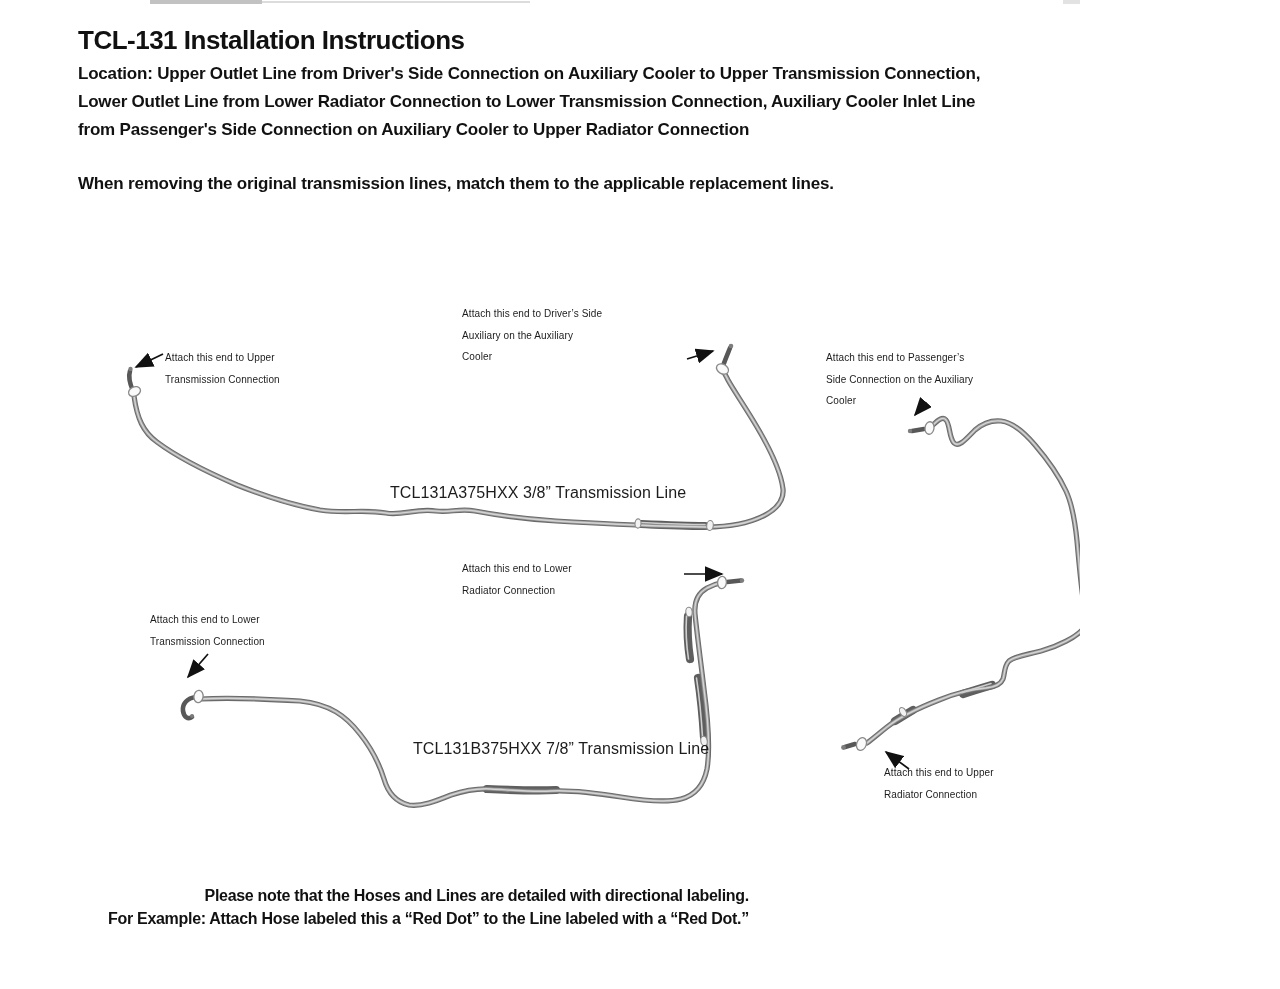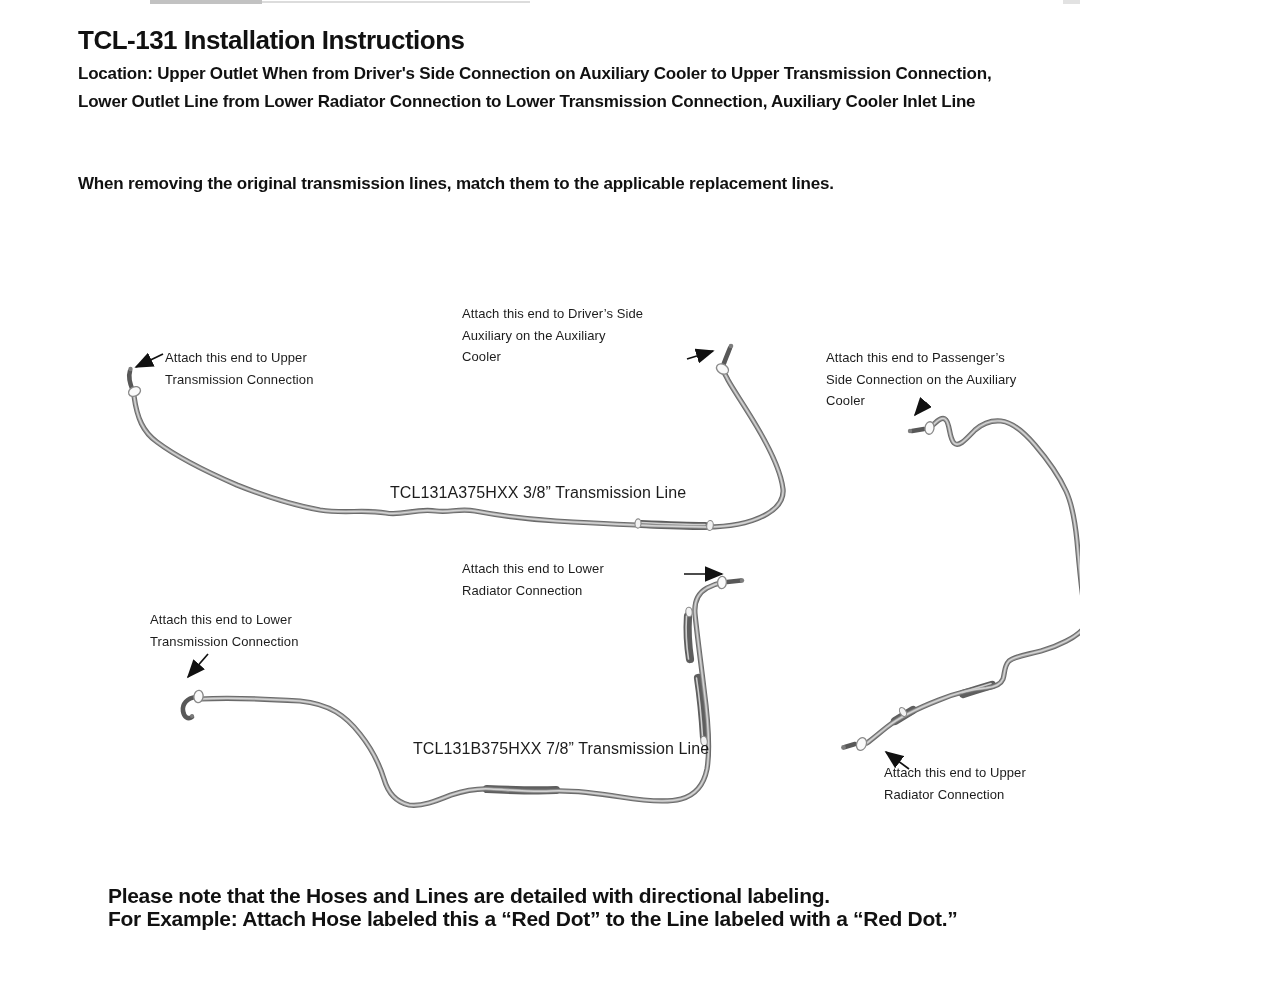--- a/index.html
+++ b/index.html
@@ -19,24 +19,24 @@
     font-size:26px; font-weight:bold; letter-spacing:-0.5px;
     color:var(--text,#111); white-space:nowrap;
   }
   .location { position:absolute; left:78px; top:60px; }
   .location .ln, .instruction, .footnote .ln {
     font-size:17px; font-weight:bold; letter-spacing:-0.2px;
     line-height:28px; white-space:nowrap; color:var(--text,#111);
   }
   .instruction { position:absolute; left:78px; top:170px; }
   .footnote { position:absolute; left:108px; top:884px; }
-  .footnote .ln { font-size:21px; line-height:23px; letter-spacing:-0.3px; }
+  .footnote .ln { font-size:16px; line-height:23px; letter-spacing:-0.3px;text-align:right; }
 
   .callout {
-    position:absolute; font-size:13px; line-height:21.5px;
+    position:absolute; font-size:10px; line-height:21.5px;
     color:#1c1c1c; letter-spacing:0.1px;
   }
   .callout .ln { white-space:nowrap; }
   .part-label {
     position:absolute; font-size:16px; color:#1c1c1c; white-space:nowrap;
     letter-spacing:0.1px;
   }
   .part-label.vertical {
     width:310px; text-align:center;
     transform:rotate(-90deg);
@@ -59,22 +59,23 @@
 <body>
 
 <div id="page">
 
   <div class="artifact" style="left:150px; top:0; width:112px; height:4px; background:#8f8f8f; opacity:.55;"></div>
   <div class="artifact" style="left:262px; top:1px; width:268px; height:2px; background:#dcdcdc;"></div>
   <div class="artifact" style="left:1063px; top:0; width:217px; height:4px; background:#e2e2e2;"></div>
 
   <div class="title">TCL-131 Installation Instructions</div>
   <div class="location">
-    <div class="ln">Location: Upper Outlet When from Driver's Side Connection on Auxiliary Cooler to Upper Transmission Connection,</div>
+    <div class="ln">Location: Upper Outlet Line from Driver's Side Connection on Auxiliary Cooler to Upper Transmission Connection,</div>
     <div class="ln">Lower Outlet Line from Lower Radiator Connection to Lower Transmission Connection, Auxiliary Cooler Inlet Line</div>
+    <div class="ln">from Passenger's Side Connection on Auxiliary Cooler to Upper Radiator Connection</div>
   </div>
   <div class="instruction">When removing the original transmission lines, match them to the applicable replacement lines.</div>
 
   <svg class="diagram" width="1280" height="989" viewBox="0 0 1280 989">
     <defs>
       <marker id="ah" markerWidth="12" markerHeight="9" refX="10" refY="4.5" orient="auto">
         <path d="M0,0 L11,4.5 L0,9 z" fill="#111"></path>
       </marker>
     </defs>
 

